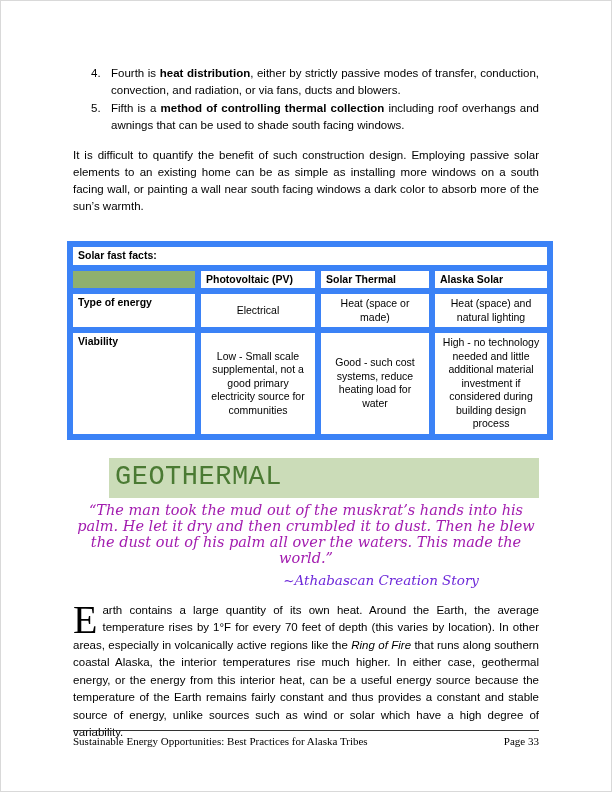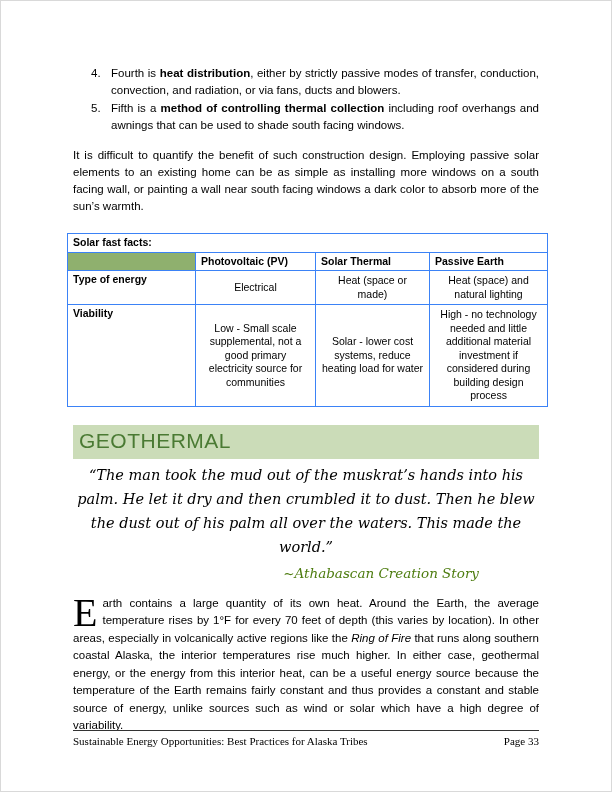--- a/index.html
+++ b/index.html
@@ -14,47 +14,47 @@
     background:#fff; border:1px solid #d9d9d9; overflow:hidden;
   }
   .content { padding:64px 72px 0 72px; }
 
   .num-list { margin-left:18px; margin-bottom:13px; }
   .num-item { display:flex; margin-bottom:1px; }
   .num { flex:0 0 20px; font-size:11.5px; line-height:17px; }
   .itext { flex:1; font-size:11.5px; line-height:17px; text-align:justify; }
 
   .para { font-size:11.5px; line-height:17px; text-align:justify; }
-  .intro { margin-bottom:18px; }
+  .intro { margin-bottom:26px; }
 
   table.facts {
     border-collapse:collapse; table-layout:fixed;
     width:480px; margin-left:-6px; margin-bottom:18px;
   }
-  .facts td { border:1px solid #3b82f6; font-size:10.5px; line-height:13.5px; padding:2px 5px; }
+  .facts td { border:6px solid #3b82f6; font-size:10.5px; line-height:13.5px; padding:2px 5px; }
   .facts td.title { font-weight:bold; }
   .facts td.corner { background:#8FB06E; }
   .facts td.colhead { font-weight:bold; text-align:left; vertical-align:middle; }
   .facts td.rowlabel { font-weight:bold; vertical-align:top;margin-left:36px; }
   .facts td.cell { text-align:center; vertical-align:middle; padding:3px 6px; }
 
   .banner {
     background:#CBDCB8; color:#4A7A33;
-    font-family:Liberation Sans, sans-serif;
-    font-size:21px; letter-spacing:0.5px;
-    padding:4px 6px 6px 6px; margin-bottom:4px;
+    font-family:Liberation Mono, monospace;
+    font-size:27px; letter-spacing:0.5px;
+    padding:4px 6px 6px 6px; margin-bottom:4px;margin-left:36px;
   }
   .quote {
     font-family:"DejaVu Serif","Liberation Serif",serif; font-style:italic;
-    color:#000000; font-size:14.5px; line-height:24px;
+    color:#a21caf; font-size:14.5px; line-height:16px;
     text-align:center; margin:4px 0 6px 0;
   }
   .attribution {
     font-family:"DejaVu Serif","Liberation Serif",serif; font-style:italic;
-    color:#4d7c0f; font-size:13.5px;
+    color:#6d28d9; font-size:13.5px;
     text-align:right; padding-right:60px; margin-bottom:14px;
   }
   .geo-para { font-size:11.5px; line-height:17.5px; text-align:justify; }
   .dropcap {
     float:left;
     font-family:"Liberation Serif","DejaVu Serif",serif;
     font-size:40px; line-height:32px;
     padding:2px 5px 0 0;
   }
 
@@ -93,32 +93,32 @@
           <col style="width:118px">
       </colgroup>
       <tbody>
           <tr>
         <td class="title" colspan="4">Solar fast facts:</td>
       </tr>
       <tr>
         <td class="corner"></td>
         <td class="colhead">Photovoltaic (PV)</td>
         <td class="colhead">Solar Thermal</td>
-        <td class="colhead">Passive Earth</td>
+        <td class="colhead">Alaska Solar</td>
       </tr>
       <tr>
         <td class="rowlabel">Type of energy</td>
         <td class="cell">Electrical</td>
         <td class="cell">Heat (space or made)</td>
         <td class="cell">Heat (space) and natural lighting</td>
       </tr>
       <tr>
         <td class="rowlabel">Viability</td>
         <td class="cell">Low - Small scale supplemental, not a good primary electricity source for communities</td>
-        <td class="cell">Solar - lower cost systems, reduce heating load for water</td>
+        <td class="cell">Good - such cost systems, reduce heating load for water</td>
         <td class="cell">High - no technology needed and little additional material investment if considered during building design process</td>
       </tr>
     </tbody>
       </table>
 
     <div class="banner">GEOTHERMAL</div>
 
     <div class="quote">“The man took the mud out of the muskrat’s hands into his palm.  He let it dry and then crumbled it to dust.  Then he blew the dust out of his palm all over the waters. This made the world.”</div>
 
     <div class="attribution">~Athabascan Creation Story</div>

